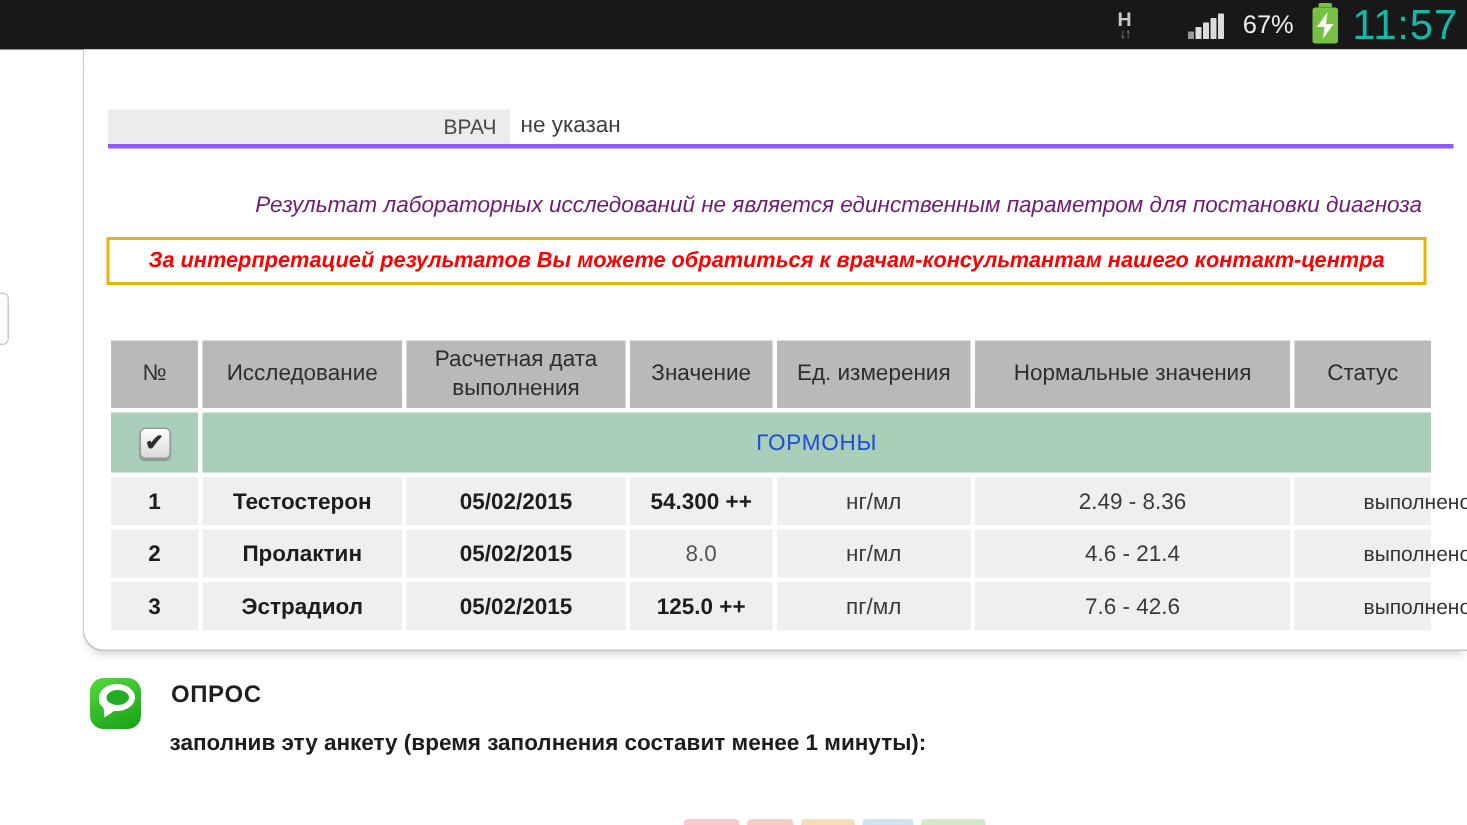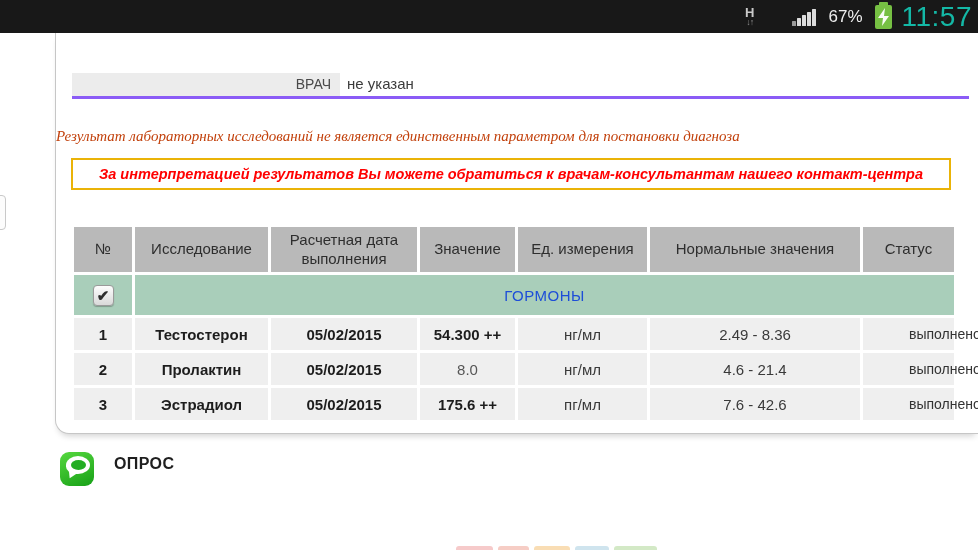--- a/index.html
+++ b/index.html
@@ -30,22 +30,22 @@
          border-left:1px solid #c6c6c6;border-bottom:1px solid #c6c6c6;border-radius:0 0 0 14px;
          box-shadow:0 5px 6px -3px rgba(0,0,0,0.18);}
   .tab-handle{position:absolute;left:-9px;top:195px;width:13px;height:33px;background:#fcfcfc;
               border:1px solid #c9c9c9;border-radius:4px;z-index:3;}
 
   .doctor-row{position:absolute;left:16px;right:9px;top:0;height:23px;border-bottom:3px solid #8b5cf6;display:flex;margin-top:40px;}
   .doctor-label{width:268px;background:#ececec;font-size:14px;color:#4a4a4a;text-align:right;
                 padding:3px 9px 0 0;box-sizing:border-box;}
   .doctor-value{font-size:15px;color:#3c3c3c;padding:2px 0 0 7px;}
 
-  .disclaimer{position:absolute;left:0;right:30px;top:95px;text-align:left;
-              font-size:15px;font-style:italic;color:#c2410c;font-family:Liberation Serif, serif;}
+  .disclaimer{position:absolute;left:0;right:30px;top:95px;text-align:right;
+              font-size:15px;font-style:italic;color:#701a75;}
 
   .alert-box{position:absolute;left:15px;width:880px;top:125px;height:32px;box-sizing:border-box;
              border:2px solid #eab308;display:flex;align-items:center;justify-content:center;}
   .alert-text{font-size:14.5px;font-weight:bold;font-style:italic;color:#ff0000;}
 
   
   .results{position:absolute;left:15px;top:191px;width:880px;border-collapse:separate;border-spacing:3px;table-layout:fixed;}
   .results th{background:#b9b9b9;font-size:15px;font-weight:normal;color:#2e2e2e;text-align:center;
               height:45px;padding:0 4px;line-height:1.25;}
   .results td{text-align:center;font-size:15px;}
@@ -160,35 +160,36 @@
         <td class="b">05/02/2015</td>
         <td class="muted">8.0</td>
         <td>нг/мл</td>
         <td>4.6 - 21.4</td>
         <td class="status">выполнено</td>
       </tr>
       <tr class="data-row">
         <td class="b">3</td>
         <td class="b">Эстрадиол</td>
         <td class="b">05/02/2015</td>
-        <td class="b">175.6 ++</td>
+        <td class="b">125.0 ++</td>
         <td>пг/мл</td>
         <td>7.6 - 42.6</td>
         <td class="status">выполнено</td>
       </tr>
     </tbody>
       </table>
   </div>
 
   <div class="survey-icon">
     <div class="bubble"></div>
       <div class="dot"></div>
   </div>
   <div class="survey-title">ОПРОС</div>
   <div class="survey-text">
+    <div>заполнив эту анкету (время заполнения составит менее 1 минуты):</div>
   </div>
 
   <div class="rating">
     <div class="r1" style="background:#f6caca"></div>
     <div class="r2" style="background:#f6cdc5"></div>
     <div class="r3" style="background:#f9ddb4"></div>
     <div class="r4" style="background:#cfe4ee"></div>
     <div class="r5" style="background:#d3e9c6"></div>
   </div>
 

